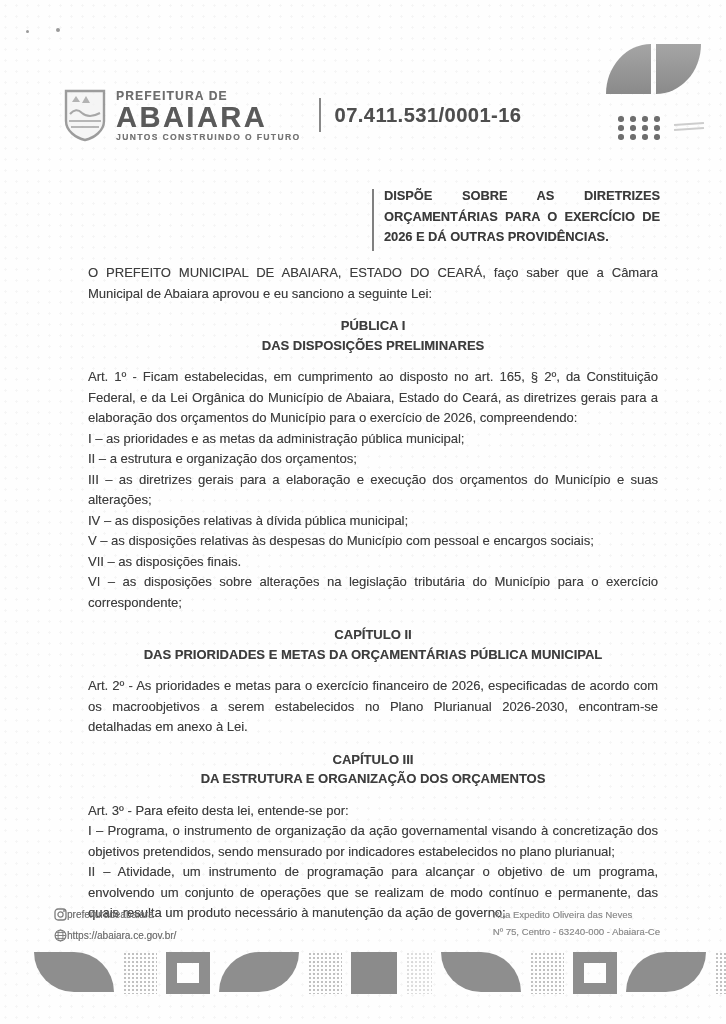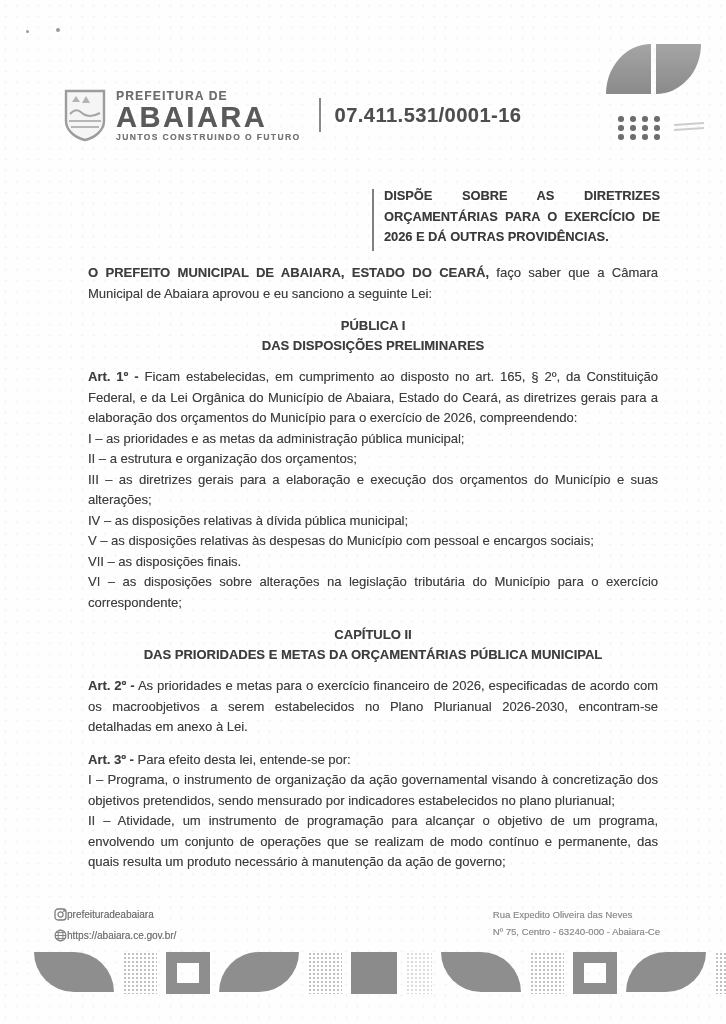--- a/index.html
+++ b/index.html
@@ -42,21 +42,21 @@
   .ementa { position:absolute; top:186px; left:384px; width:276px;
             font-size:12.8px; font-weight:bold; line-height:20.5px;
             text-align:justify; color:#3a3a3a; }
 
   
   main { position:absolute; top:263px; left:88px; width:570px;
          font-size:13px; line-height:20.5px; color:#3d3d3d; }
   .just { text-align:justify; }
   .block + .block { margin-top:12px; }
   .chapter { text-align:center; font-weight:bold; line-height:19.5px; margin-top:14px; }
-  b, .b { font-weight:bold;margin-top:36px; }
+  b, .b { font-weight:normal;margin-top:36px; }
 
   
   .foot-left { position:absolute; left:54px; top:908px; font-size:10px; color:#6f6f6f; }
   .foot-item { display:flex; align-items:center; margin-bottom:8px; }
   .foot-item svg { opacity:.8; }
   .foot-right { position:absolute; right:66px; top:906px; text-align:left;
                 font-size:9.5px; line-height:17px; color:#919191; }
 
   
   .band { position:absolute; top:952px; left:34px; right:0; height:46px;
@@ -153,20 +153,24 @@
 
     <div class="block chapter">
       <div>CAPÍTULO II</div>
       <div>DAS PRIORIDADES E METAS DA ORÇAMENTÁRIAS PÚBLICA MUNICIPAL</div>
     </div>
 
     <p class="block just" style="margin-bottom:0;">
       <span class="b">Art. 2º -</span><span> As prioridades e metas para o exercício financeiro de 2026, especificadas de acordo com os macroobjetivos a serem estabelecidos no Plano Plurianual 2026-2030, encontram-se detalhadas em anexo à Lei.</span>
     </p>
 
+    <div class="block chapter">
+      <div>CAPÍTULO III</div>
+      <div>DA ESTRUTURA E ORGANIZAÇÃO DOS ORÇAMENTOS</div>
+    </div>
 
     <div class="block">
       <p class="just" style="margin:0;">
         <span class="b">Art. 3º -</span><span> Para efeito desta lei, entende-se por:</span>
       </p>
       <div class="just">I – Programa, o instrumento de organização da ação governamental visando à concretização dos objetivos pretendidos, sendo mensurado por indicadores estabelecidos no plano plurianual;</div>
       <div class="just">II – Atividade, um instrumento de programação para alcançar o objetivo de um programa, envolvendo um conjunto de operações que se realizam de modo contínuo e permanente, das quais resulta um produto necessário à manutenção da ação de governo;</div>
     </div>
 
   </main>

